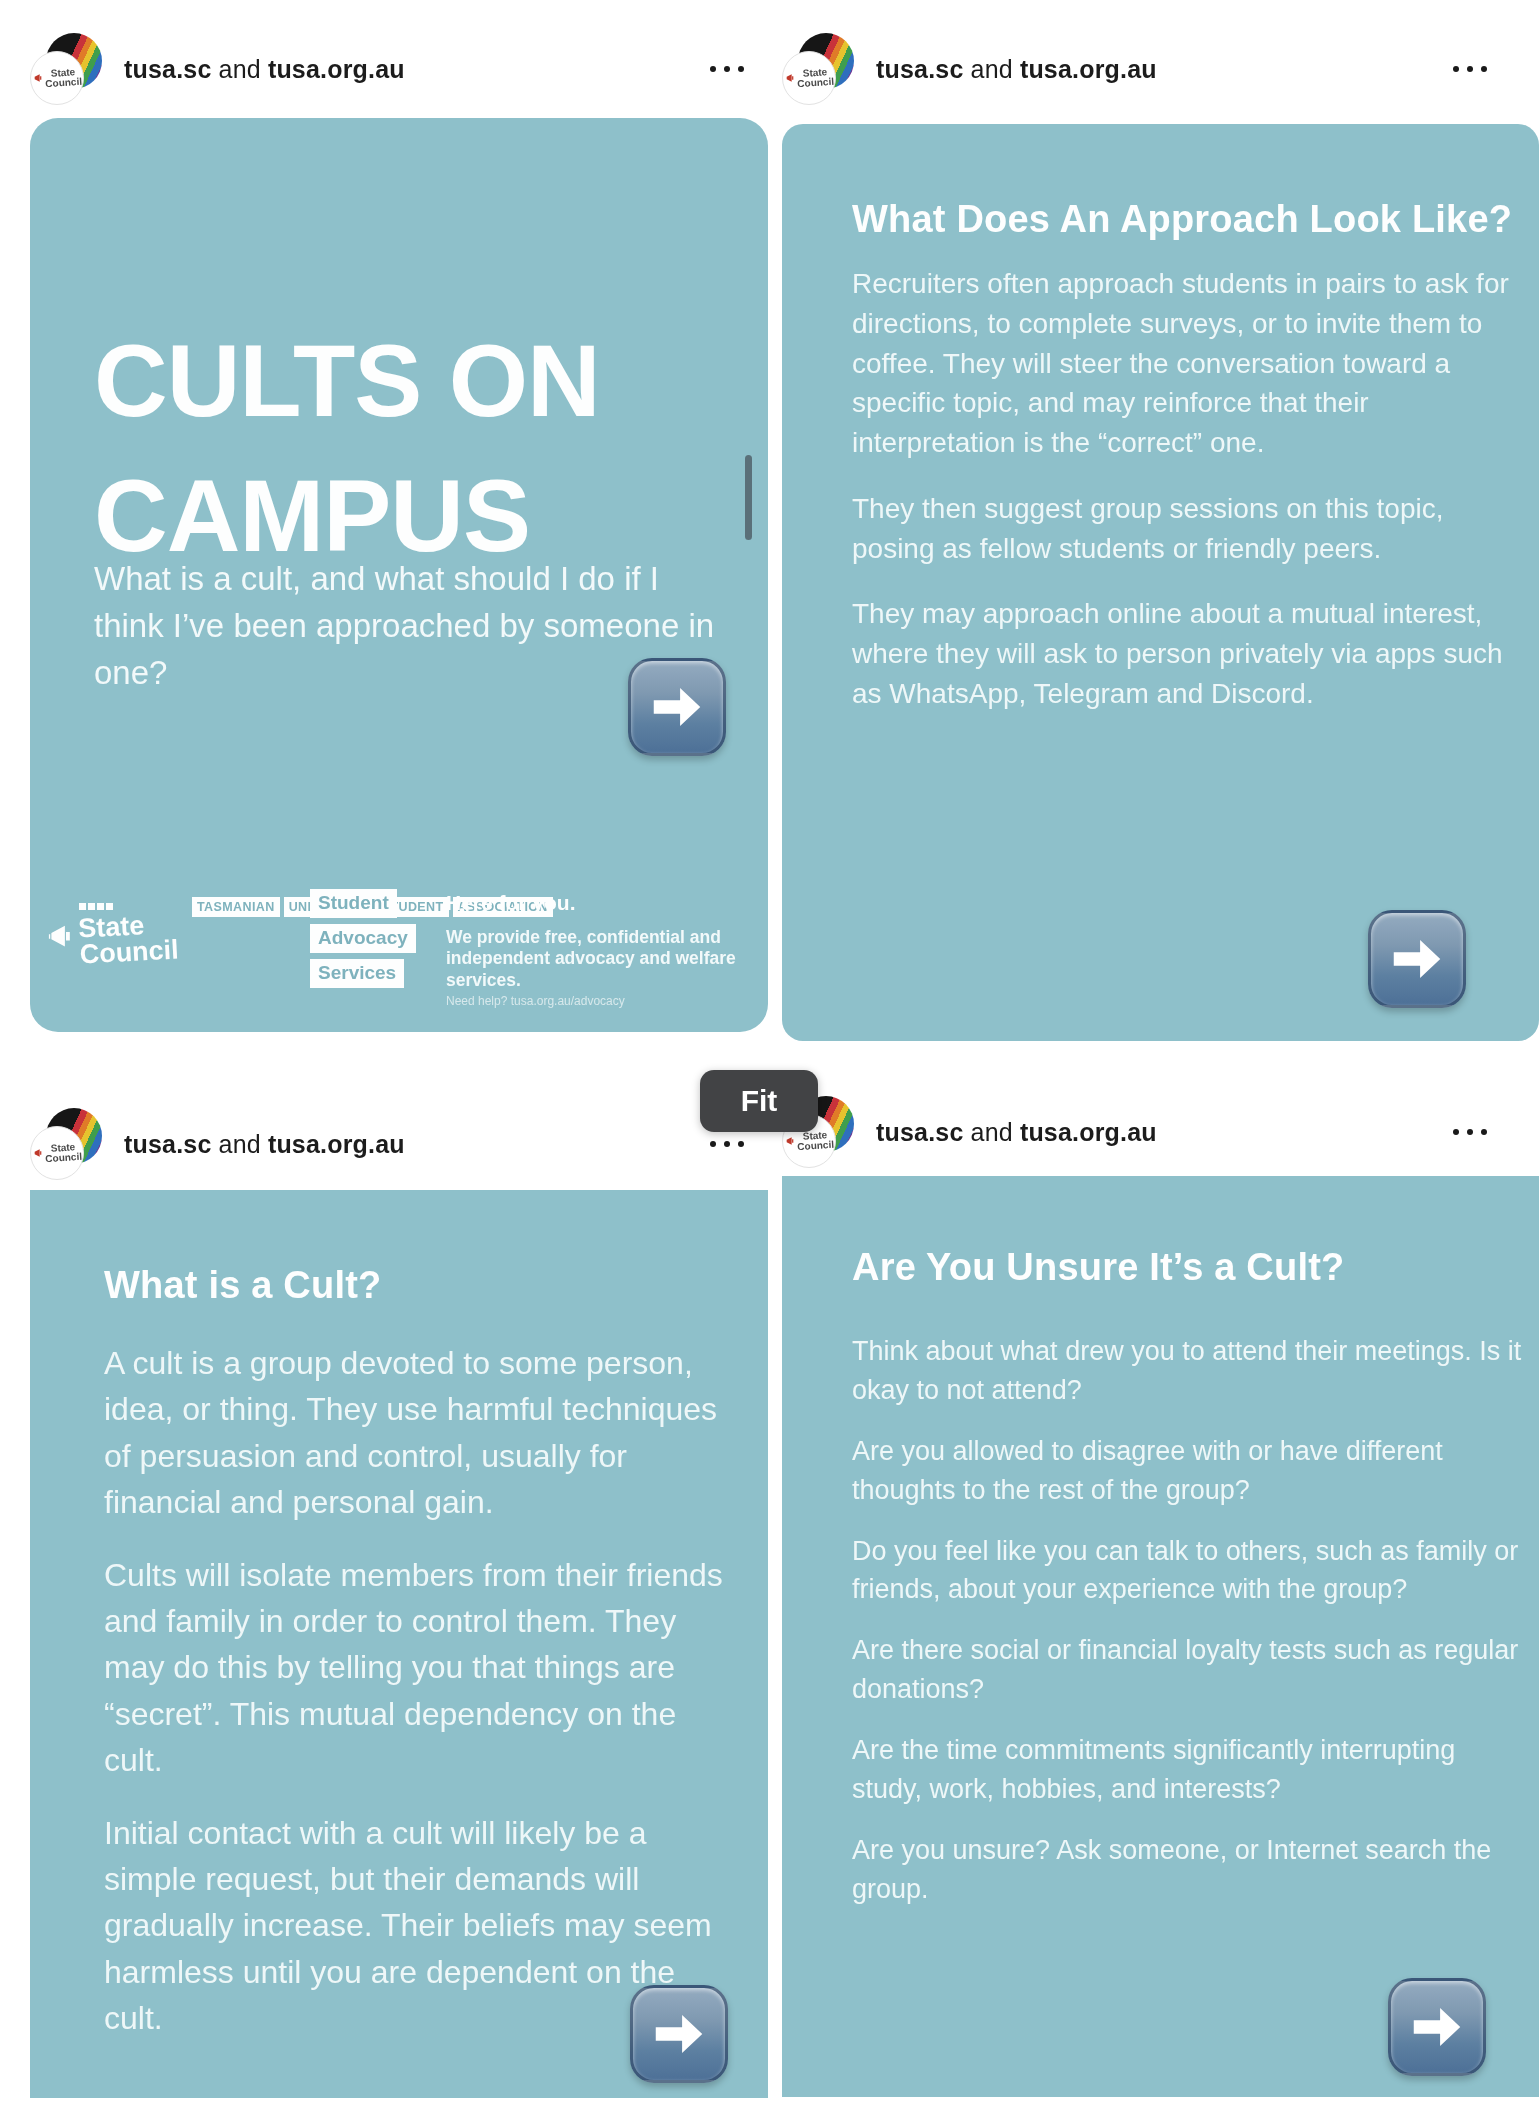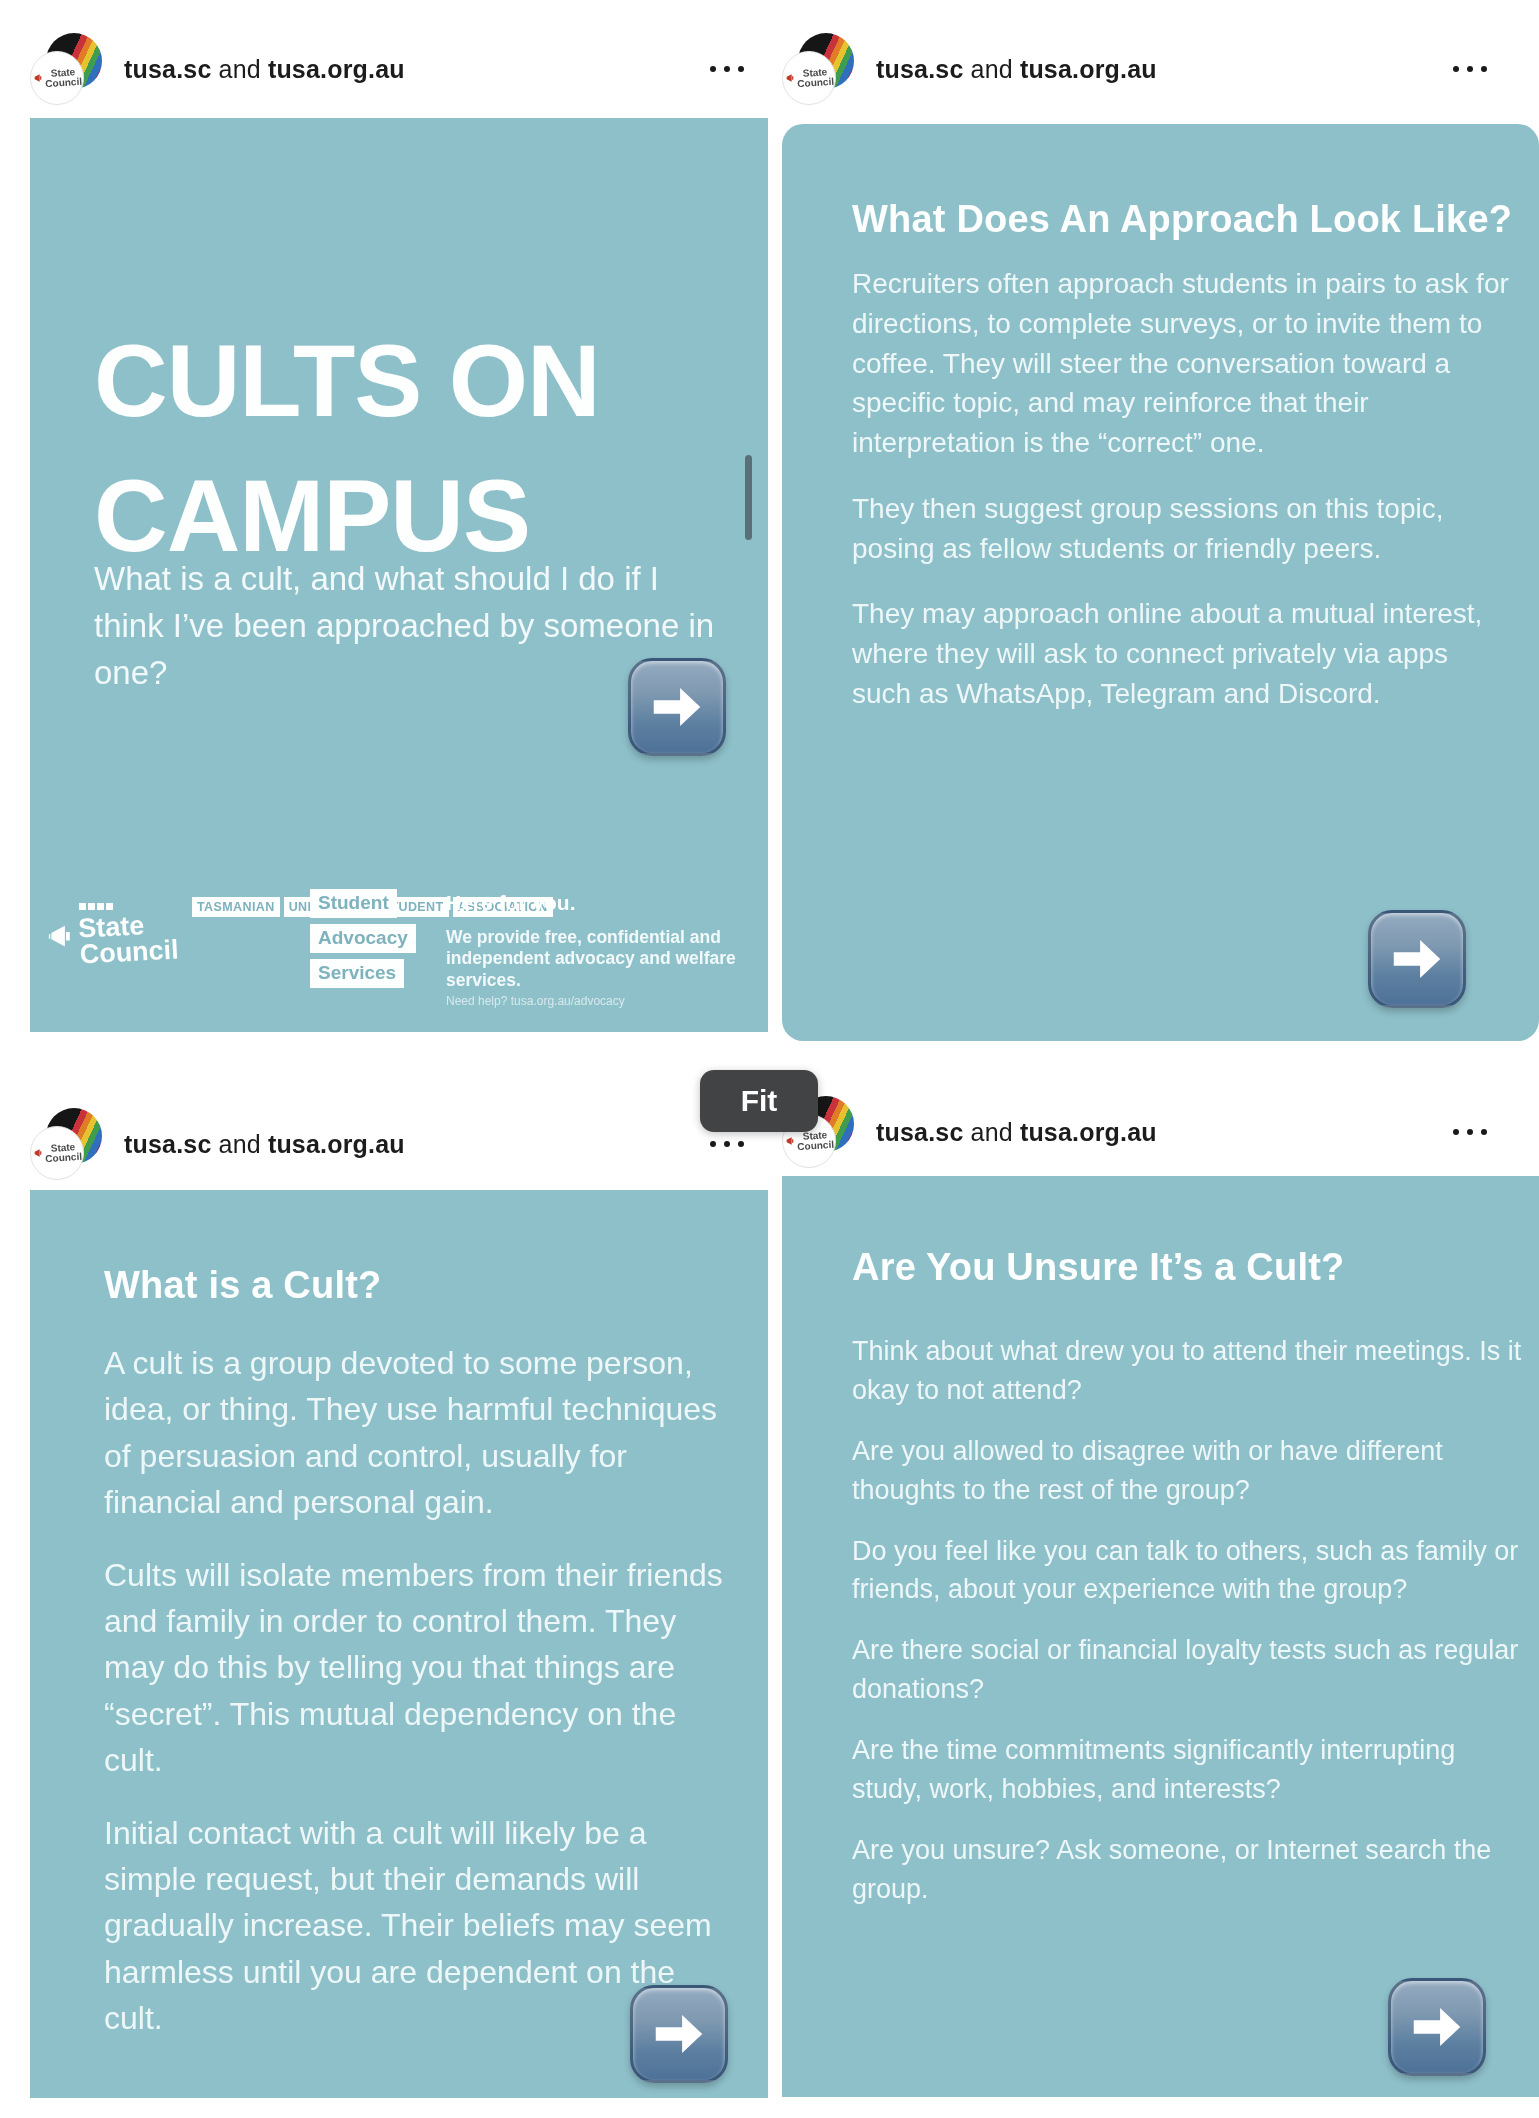--- a/index.html
+++ b/index.html
@@ -27,21 +27,21 @@
   #h1 .dots { margin-right:24px; } #h3 .dots { margin-right:24px; }
   #h2 .dots { margin-right:52px; } #h4 .dots { margin-right:52px; }
 
   #h1 { left:30px;  top:24px;   width:738px; height:90px; }
   #h2 { left:782px; top:24px;   width:757px; height:90px; }
   #h3 { left:30px;  top:1102px; width:738px; height:84px; }
   #h4 { left:782px; top:1090px; width:757px; height:84px; }
 
   
   .card { position:absolute; background:#8ec0ca; color:#ffffff; overflow:hidden; }
-  #c1 { left:30px;  top:118px;  width:738px; height:914px; }
+  #c1 { left:30px;  top:118px;  width:738px; height:914px;border-radius:28px; }
   #c2 { left:782px; top:124px;  width:757px; height:917px;border-radius:21px; }
   #c3 { left:30px;  top:1190px; width:738px; height:908px; }
   #c4 { left:782px; top:1176px; width:757px; height:921px; }
 
   .big-title { position:absolute; left:64px; top:196px; font-size:102px; font-weight:700;
       line-height:1.32; letter-spacing:-1px; color:#fdfefe; }
   .subtitle  { position:absolute; left:64px; top:438px; width:630px; font-size:33px;
       line-height:1.42; color:#f2f9fa; }
 
   .card h2.heading { position:absolute; font-size:38px; font-weight:700; color:#fdfefe; letter-spacing:0.2px; }
@@ -216,21 +216,21 @@
         <div class="t3">Need help? tusa.org.au/advocacy</div>
       </div>
     </div>
   </div>
 
   <div class="card" id="c2">
     <h2 class="heading">What Does An Approach Look Like?</h2>
     <div class="body-copy">
       <p>Recruiters often approach students in pairs to ask for directions, to complete surveys, or to invite them to coffee. They will steer the conversation toward a specific topic, and may reinforce that their interpretation is the “correct” one.</p>
       <p>They then suggest group sessions on this topic, posing as fellow students or friendly peers.</p>
-      <p>They may approach online about a mutual interest, where they will ask to connect privately via apps such as WhatsApp, Telegram and Discord.</p>
+      <p>They may approach online about a mutual interest, where they will ask to person privately via apps such as WhatsApp, Telegram and Discord.</p>
     </div>
     <div class="arrow-btn" id="arrow2">
       <svg viewBox="0 0 24 24">
           <path d="M3 9.4 h10.2 V4.6 L21 12 l-7.8 7.4 v-4.8 H3 Z" fill="#ffffff"></path>
         </svg>
     </div>
   </div>
 
   <div class="card" id="c3">
     <h2 class="heading">What is a Cult?</h2>

